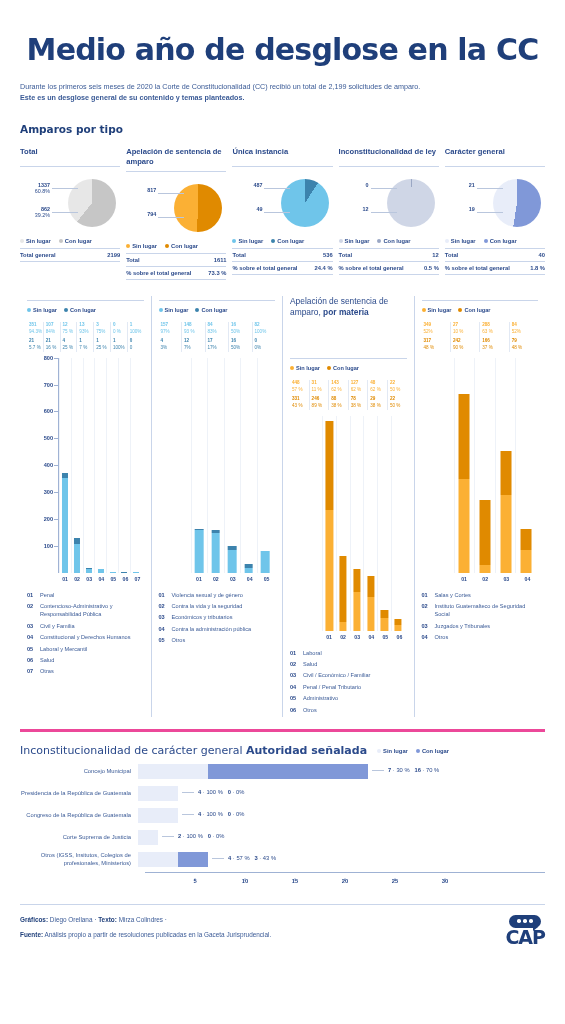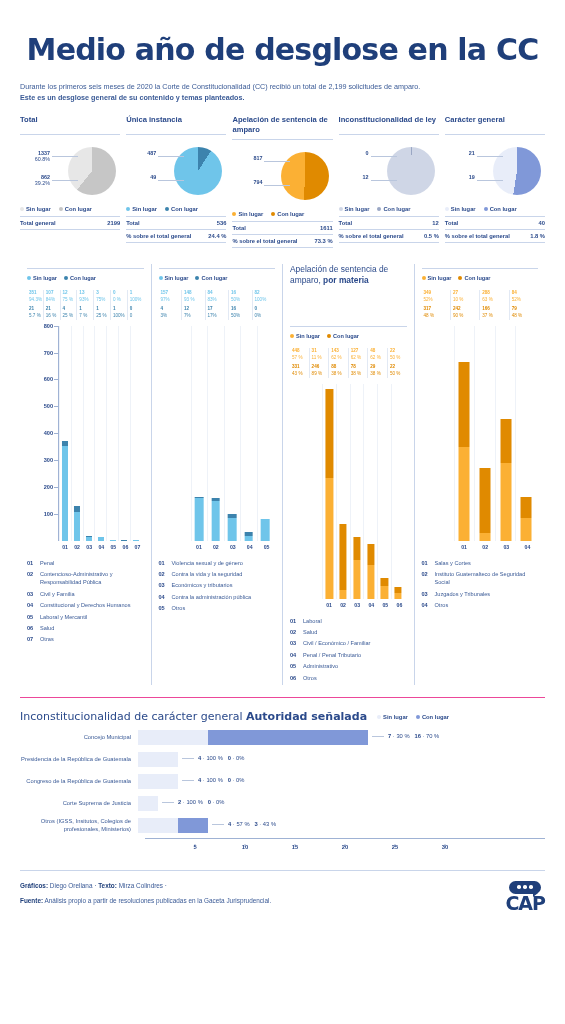--- a/index.html
+++ b/index.html
@@ -76,21 +76,21 @@
   .seg { width: 100%; }
   .xlabels { display: flex; margin-top: 3px; padding-left: 32px; }
   .xlabels div { flex: 1; text-align: center; font-size: 5.2px; font-weight: bold; color: #2b4a8b; }
 
   .keylist { margin-top: 9px; font-size: 5.6px; line-height: 1.5; }
   .keyrow { display: flex; gap: 4px; margin-bottom: 3px; }
   .keyrow .k { font-weight: bold; flex: 0 0 9px; }
   .keyrow .t { color: #3a5a96; }
 
   
-  .bottomsec { margin-top: 12px; border-top: 1px solid #ec4899; padding-top: 12px; }
+  .bottomsec { margin-top: 12px; border-top: 3px solid #ec4899; padding-top: 12px; }
   .btitle { font-size: 11px; color: #2b4a8b; font-family: "DejaVu Sans", sans-serif; }
   .btitle b { font-weight: bold; }
   .bhead { display: flex; align-items: center; gap: 10px; }
   .hrow { display: flex; align-items: center; margin-top: 7px; font-size: 5.8px; }
   .hlabel { flex: 0 0 118px; text-align: right; padding-right: 7px; color: #3a5a96; line-height: 1.35; }
   .htrack { position: relative; flex: 1; height: 15px; }
   .hbarA { position: absolute; left: 0; top: 0; height: 15px; background: #e8edf9; }
   .hbarB { position: absolute; top: 0; height: 15px; background: #8098d8; }
   .hnote { position: absolute; top: 3px; font-size: 5.8px; white-space: nowrap; }
   .hnote .bold { font-weight: bold; }
@@ -121,20 +121,21 @@
 <body>
 
 <div class="page">
 
   <div class="title">Medio año de desglose en la CC</div>
   <div class="standfirst">
     <div>Durante los primeros seis meses de 2020 la Corte de Constitucionalidad (CC) recibió un total de 2,199 solicitudes de amparo.</div>
     <div class="b">Este es un desglose general de su contenido y temas planteados.</div>
   </div>
 
+  <div class="sec-head">Amparos por tipo</div>
 
   <div class="pierow" id="pierow">
       <div class="piecard">
         <h4>Total</h4>
         <div class="piewrap">
           <div class="pie" style="background:conic-gradient(#c6c6c6 0deg 218.88deg, #e7e7e7 218.88deg 360deg)"></div>
           <div class="plabel lb-top">1337<span class="pc">60.8%</span></div>
           <div class="leader" style="left:32px;top:14px;width:26px;"></div>
           <div class="plabel lb-bot">862<span class="pc">39.2%</span></div>
           <div class="leader" style="left:32px;top:38px;width:26px;"></div>
@@ -142,61 +143,61 @@
         <div class="legend">
           <i><span class="dot" style="background:#e7e7e7"></span>Sin lugar</i>
           <i><span class="dot" style="background:#c6c6c6"></span>Con lugar</i>
         </div>
         <div class="trow">
           <span>Total general</span>
           <span class="v">2199</span>
         </div>
       </div>
       <div class="piecard">
+        <h4>Apelación de sentencia de amparo</h4>
+        <div class="piewrap">
+          <div class="pie" style="background:conic-gradient(#e08a00 0deg 182.52deg, #fbb034 182.52deg 360deg)"></div>
+          <div class="plabel lb-top">817</div>
+          <div class="leader" style="left:32px;top:14px;width:26px;"></div>
+          <div class="plabel lb-bot">794</div>
+          <div class="leader" style="left:32px;top:38px;width:26px;"></div>
+        </div>
+        <div class="legend">
+          <i><span class="dot" style="background:#fbb034"></span>Sin lugar</i>
+          <i><span class="dot" style="background:#e08a00"></span>Con lugar</i>
+        </div>
+        <div class="trow">
+          <span>Total</span>
+          <span class="v">1611</span>
+        </div>
+        <div class="trow">
+          <span>% sobre el total general</span>
+          <span class="v">73.3 %</span>
+        </div>
+      </div>
+      <div class="piecard">
         <h4>Única instancia</h4>
         <div class="piewrap">
           <div class="pie" style="background:conic-gradient(#3c83ad 0deg 32.76deg, #6fc5ea 32.76deg 360deg)"></div>
           <div class="plabel lb-top">487</div>
           <div class="leader" style="left:32px;top:14px;width:26px;"></div>
           <div class="plabel lb-bot">49</div>
           <div class="leader" style="left:32px;top:38px;width:26px;"></div>
         </div>
         <div class="legend">
           <i><span class="dot" style="background:#6fc5ea"></span>Sin lugar</i>
           <i><span class="dot" style="background:#3c83ad"></span>Con lugar</i>
         </div>
         <div class="trow">
           <span>Total</span>
           <span class="v">536</span>
         </div>
         <div class="trow">
           <span>% sobre el total general</span>
           <span class="v">24.4 %</span>
-        </div>
-      </div>
-      <div class="piecard">
-        <h4>Apelación de sentencia de amparo</h4>
-        <div class="piewrap">
-          <div class="pie" style="background:conic-gradient(#e08a00 0deg 182.52deg, #fbb034 182.52deg 360deg)"></div>
-          <div class="plabel lb-top">817</div>
-          <div class="leader" style="left:32px;top:14px;width:26px;"></div>
-          <div class="plabel lb-bot">794</div>
-          <div class="leader" style="left:32px;top:38px;width:26px;"></div>
-        </div>
-        <div class="legend">
-          <i><span class="dot" style="background:#fbb034"></span>Sin lugar</i>
-          <i><span class="dot" style="background:#e08a00"></span>Con lugar</i>
-        </div>
-        <div class="trow">
-          <span>Total</span>
-          <span class="v">1611</span>
-        </div>
-        <div class="trow">
-          <span>% sobre el total general</span>
-          <span class="v">73.3 %</span>
         </div>
       </div>
       <div class="piecard">
         <h4>Inconstitucionalidad de ley</h4>
         <div class="piewrap">
           <div class="pie" style="background:conic-gradient(#9aa7c4 0deg 1.8deg, #cfd6e6 1.8deg 360deg)"></div>
           <div class="plabel lb-top">0</div>
           <div class="leader" style="left:32px;top:14px;width:26px;"></div>
           <div class="plabel lb-bot">12</div>
           <div class="leader" style="left:32px;top:38px;width:26px;"></div>

